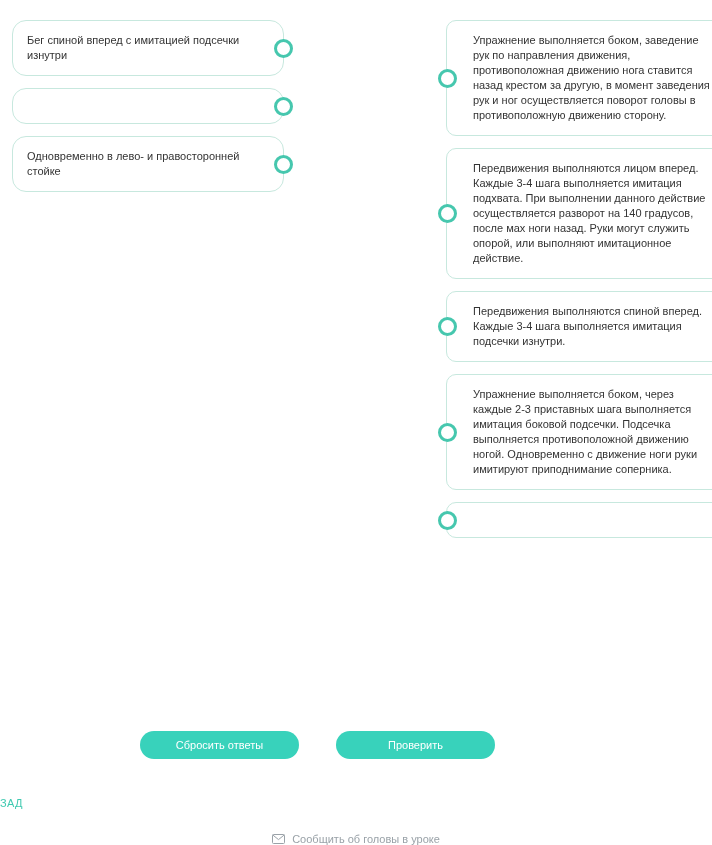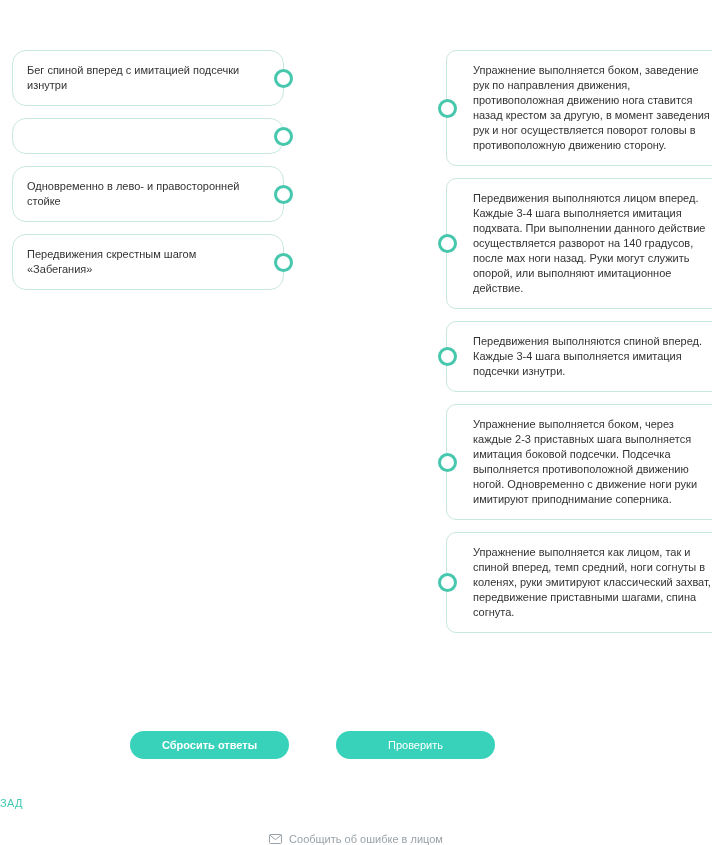--- a/index.html
+++ b/index.html
@@ -24,21 +24,20 @@
     width: 712px;
     height: 700px;
   }
 
   .column {
     position: absolute;
     top: 20px;
     display: flex;
     flex-direction: column;
     gap: 12px;
-    margin-top: 30px;
   }
   #left-column  { left: 12px;  width: 272px; }
   #right-column { left: 446px; width: 280px; }
 
   .card {
     position: relative;
     box-sizing: border-box;
     background: #ffffff;
     border: 1px solid #c7e8de;
     border-radius: 14px;
@@ -88,21 +87,21 @@
     height: 28px;
     border: none;
     border-radius: 14px;
     background: #38d2bb;
     color: #ffffff;
     font-family: "Liberation Sans", "DejaVu Sans", sans-serif;
     font-size: 11px;
     cursor: pointer;
     padding: 0;
   }
-  #reset-button { left: 130px; width: 159px; font-weight: bold; }
+  #reset-button { left: 140px; width: 159px; }
   #check-button { left: 336px; width: 159px; }
 
   
   #back-link {
     position: absolute;
     left: -16px;
     top: 797px;
     font-size: 11px;
     letter-spacing: 0.4px;
     color: #3fc9b0;
@@ -141,24 +140,20 @@
     <div class="card">
       <span class="connector"></span>
     </div>
 
 
     <div class="card">
       <span class="card-text">Одновременно в лево- и правосторонней стойке</span>
       <span class="connector"></span>
     </div>
 
-    <div class="card">
-      <span class="card-text">Передвижения скрестным шагом «Забегания»</span>
-      <span class="connector"></span>
-    </div>
 
   </div>
 
   <div id="right-column" class="column">
 
     <div class="card">
       <span class="card-text">Упражнение выполняется боком, заведение рук по направления движения, противоположная движению нога ставится назад крестом за другую, в момент заведения рук и ног осуществляется поворот головы в противоположную движению сторону.</span>
       <span class="connector"></span>
     </div>
 
@@ -171,21 +166,20 @@
       <span class="card-text">Передвижения выполняются спиной вперед. Каждые 3-4 шага выполняется имитация подсечки изнутри.</span>
       <span class="connector"></span>
     </div>
 
     <div class="card">
       <span class="card-text">Упражнение выполняется боком, через каждые 2-3 приставных шага выполняется имитация боковой подсечки. Подсечка выполняется противоположной движению ногой. Одновременно с движение ноги руки имитируют приподнимание соперника.</span>
       <span class="connector"></span>
     </div>
 
     <div class="card">
-      <span class="card-text">Упражнение выполняется как лицом, так и спиной вперед, темп средний, ноги согнуты в коленях, руки эмитируют классический захват, передвижение приставными шагами, спина согнута.</span>
       <span class="connector"></span>
     </div>
 
   </div>
 
 </div>
 
 <div id="actions">
   <button id="reset-button" class="action-btn">Сбросить ответы</button>
   <button id="check-button" class="action-btn">Проверить</button>
@@ -193,14 +187,14 @@
 
 <a id="back-link" href="#">НАЗАД</a>
 
 <div id="report-error">
   <span>
     <svg width="13" height="10" viewBox="0 0 13 10" fill="none" xmlns="http://www.w3.org/2000/svg">
       <rect x="0.5" y="0.5" width="12" height="9" rx="1" stroke="#9aa2a8"></rect>
       <path d="M0.8 1L6.5 5.6L12.2 1" stroke="#9aa2a8" fill="none"></path>
     </svg>
   </span>
-  <span>Сообщить об ошибке в лицом</span>
+  <span>Сообщить об головы в уроке</span>
 </div>
 
 </body></html>

